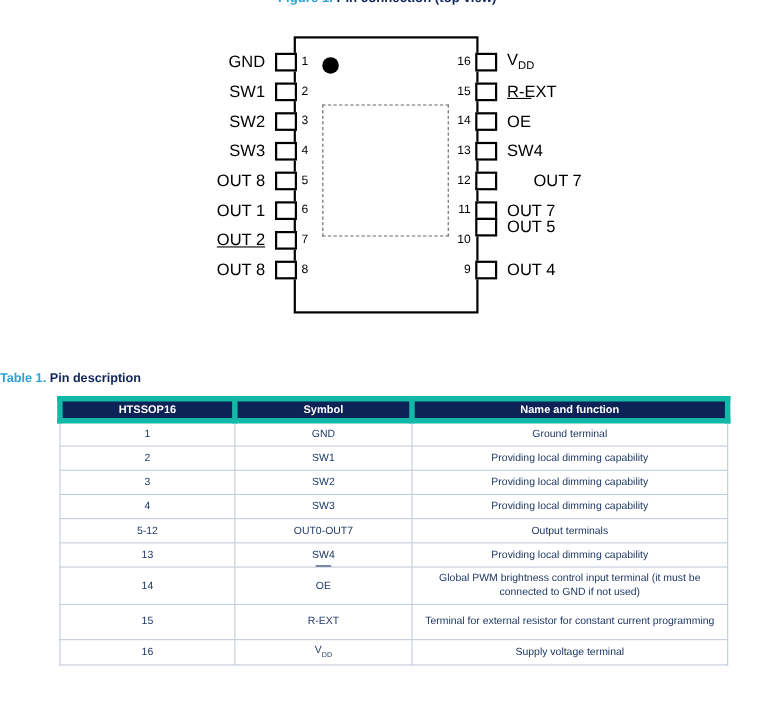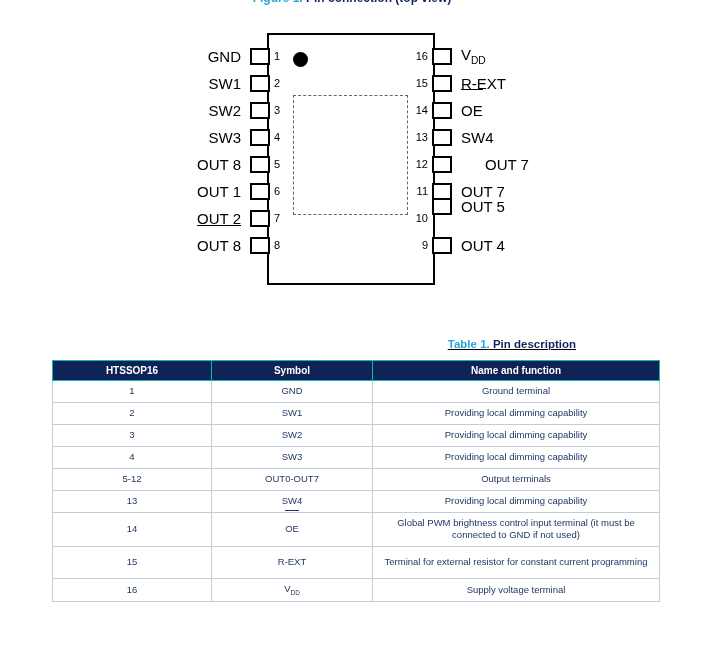--- a/index.html
+++ b/index.html
@@ -105,25 +105,24 @@
   
   .sub { font-size: 0.68em; vertical-align: sub; }
   .ovl { border-top: 1.4px solid currentColor; padding-top: 12px; }
 
   
   .table-caption {
     position: absolute;
     left: 0;
     top: 338px;
     width: 576px;
-    text-align: right;
+    text-align: left;
     font-size: 11.5px;
     font-weight: bold;
     white-space: nowrap;
-    text-decoration: underline;
   }
   .table-caption .cap-label { color: #29a3dc; }
   .table-caption .cap-title { color: #10265c; }
 
   
   .pin-table {
     position: absolute;
     left: 52px;
     top: 360px;
     width: 607px;
@@ -137,21 +136,21 @@
   .pin-table col.c3 { width: 287px; }
 
   .pin-table thead th {
     background: #0d2257;
     color: #ffffff;
     font-size: 10px;
     font-weight: bold;
     height: 20px;
     padding: 0 4px;
     text-align: center;
-    border: 1px solid #14b8a6;
+    border: 5px solid #14b8a6;
     box-sizing: border-box;
   }
   .pin-table tbody td {
     border: 1px solid #c3ccd9;
     padding: 4px 6px;
     text-align: center;
     vertical-align: middle;
     line-height: 1.3;
     background: #ffffff;
     box-sizing: border-box;

